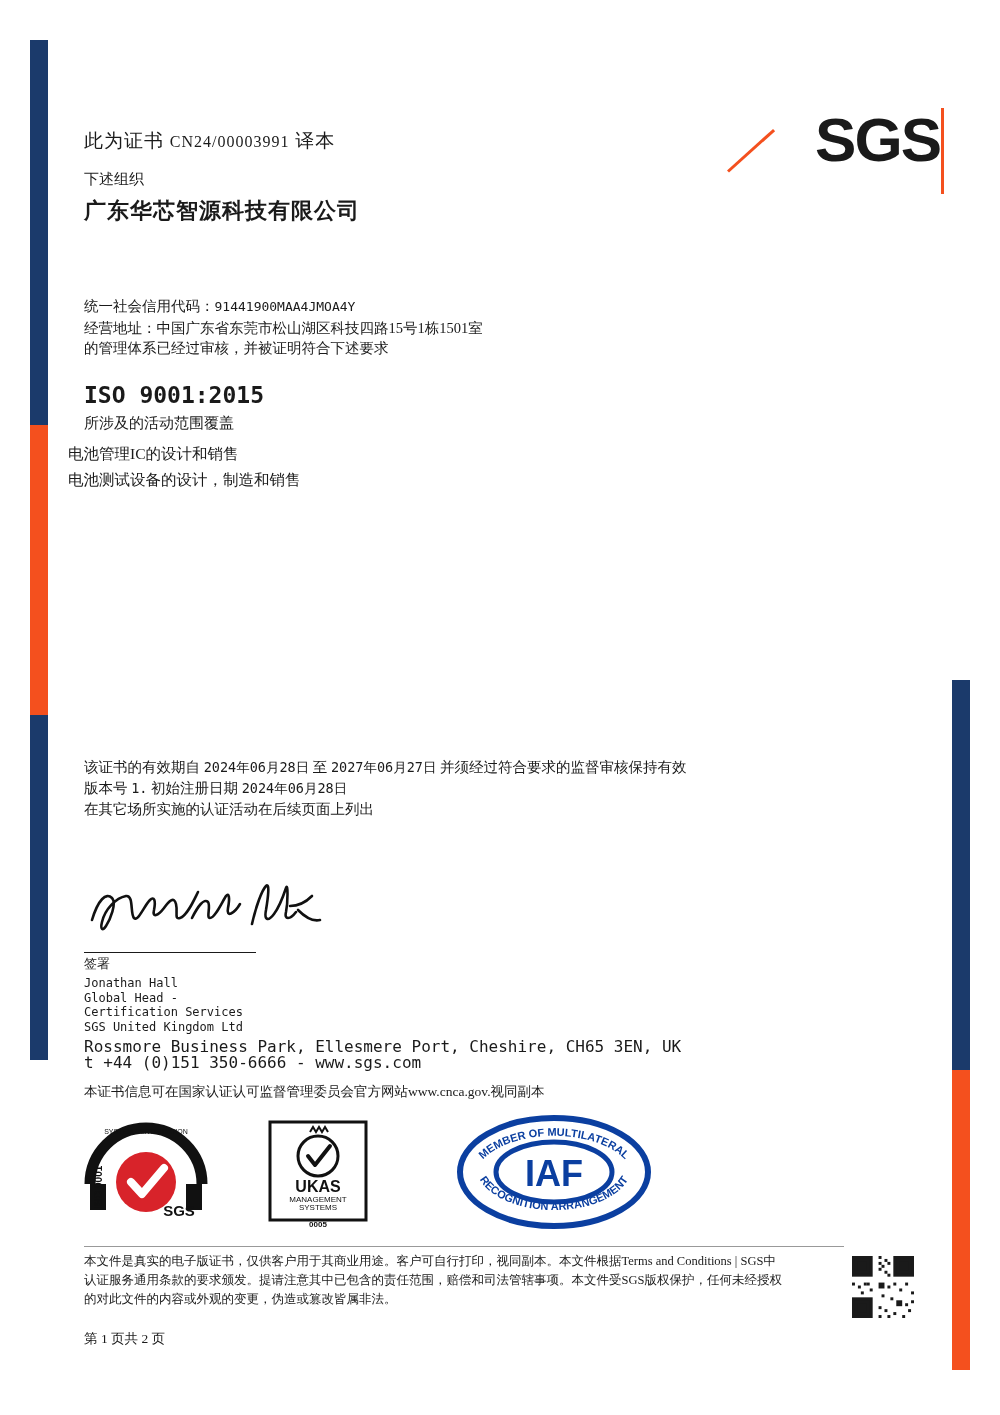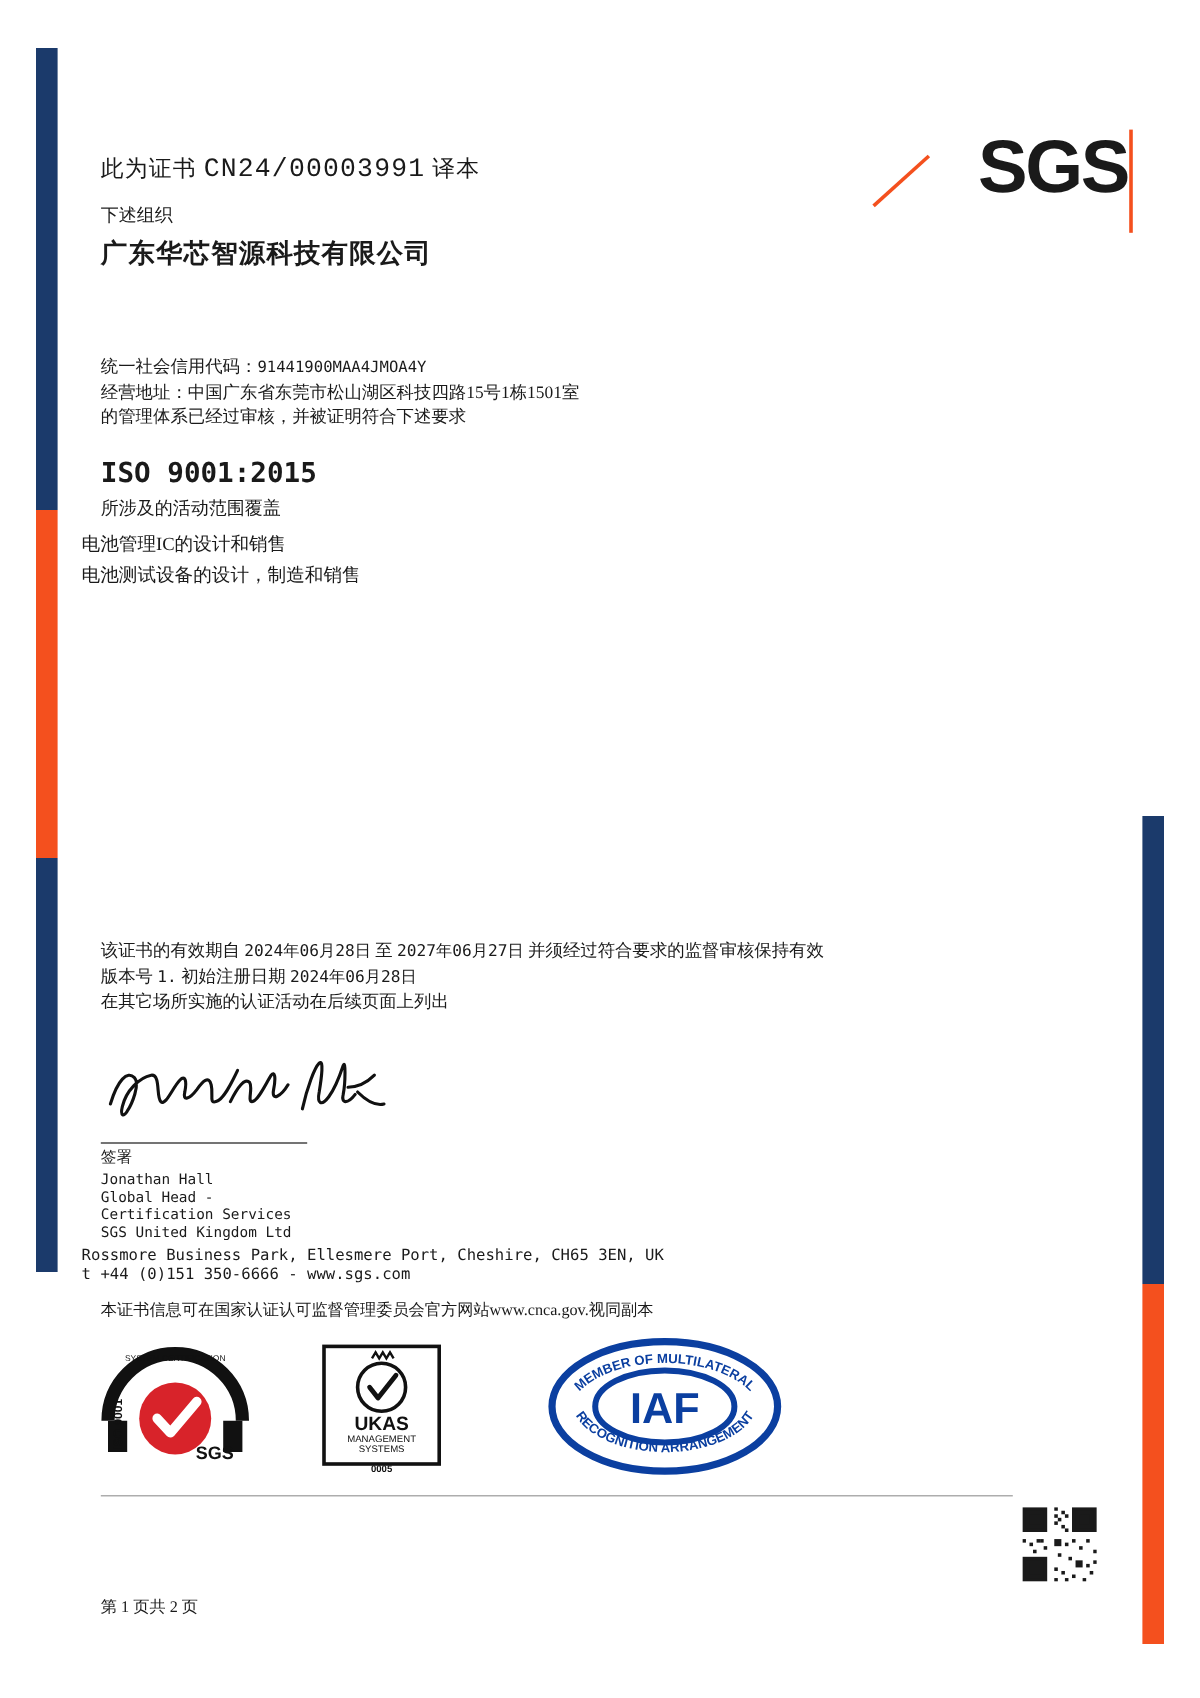--- a/index.html
+++ b/index.html
@@ -65,21 +65,21 @@
   }
 
   .cert-line {
     position: absolute;
     top: 128px;
     font-size: 19px;
     letter-spacing: 1px;
     font-family: "Liberation Serif", serif;
     white-space: nowrap;
   }
-  .cert-line .mono { font-family: Liberation Mono, monospace; font-size: 22px; }
+  .cert-line .mono { font-family: Liberation Serif, serif; font-size: 16px; }
 
   .org-label {
     position: absolute;
     top: 170px;
     font-size: 15px;
     font-family: "Liberation Serif", serif;
   }
   .org-name {
     position: absolute;
     top: 196px;
@@ -114,21 +114,20 @@
     line-height: 26px;
     font-family: "Liberation Serif", serif;
   }
 
   .validity {
     position: absolute;
     top: 757px;
     font-size: 14.5px;
     line-height: 21px;
     font-family: "Liberation Serif", serif;
-    margin-top: 26px;
   }
   .validity .mono { font-family: "DejaVu Sans Mono", monospace; font-size: 13.5px; }
 
   
   .signature-svg { position: absolute; left: 84px; top: 876px; }
   .sig-rule {
     position: absolute;
     left: 84px;
     top: 952px;
     width: 172px;
@@ -146,23 +145,23 @@
     position: absolute;
     left: 84px;
     top: 976px;
     font-size: 12px;
     line-height: 14.5px;
     font-family: "DejaVu Sans Mono", monospace;
     letter-spacing: 0px;
   }
   .sig-addr {
     position: absolute;
-    left: 68px;
+    left: 84px;
     top: 1039px;
-    font-size: 13px;
+    font-size: 16px;
     line-height: 16px;
     font-family: "DejaVu Sans Mono", monospace;
   }
   .cnca-line {
     position: absolute;
     left: 84px;
     top: 1083px;
     font-size: 13.5px;
     font-family: "Liberation Serif", serif;
   }
@@ -322,20 +321,21 @@
         <textPath href="#iafTop" startOffset="50%" text-anchor="middle">MEMBER OF MULTILATERAL</textPath>
       </text>
       <path id="iafBot" d="M394 66 A78 44 0 0 0 546 66" fill="none"></path>
       <text font-family="Liberation Sans, sans-serif" font-size="11" font-weight="bold" fill="#0b3fa0">
         <textPath href="#iafBot" startOffset="50%" text-anchor="middle">RECOGNITION ARRANGEMENT</textPath>
       </text>
     </g>
   </svg>
 
   <div class="footer-rule"></div>
+  <div class="footer-text">本文件是真实的电子版证书，仅供客户用于其商业用途。客户可自行打印，视同副本。本文件根据Terms and Conditions | SGS中认证服务通用条款的要求颁发。提请注意其中已包含的责任范围，赔偿和司法管辖事项。本文件受SGS版权保护，任何未经授权的对此文件的内容或外观的变更，伪造或篡改皆属非法。</div>
   <div class="page-num">第 1 页共 2 页</div>
 
   <svg class="qr" viewBox="0 0 21 21">
     <rect x="0" y="0" width="7" height="7" fill="#1a1a1a"></rect>
     <rect x="1" y="1" width="5" height="5" fill="#fff"></rect>
     <rect x="2" y="2" width="3" height="3" fill="#1a1a1a"></rect>
     <rect x="14" y="0" width="7" height="7" fill="#1a1a1a"></rect>
     <rect x="15" y="1" width="5" height="5" fill="#fff"></rect>
     <rect x="16" y="2" width="3" height="3" fill="#1a1a1a"></rect>
     <rect x="0" y="14" width="7" height="7" fill="#1a1a1a"></rect>

